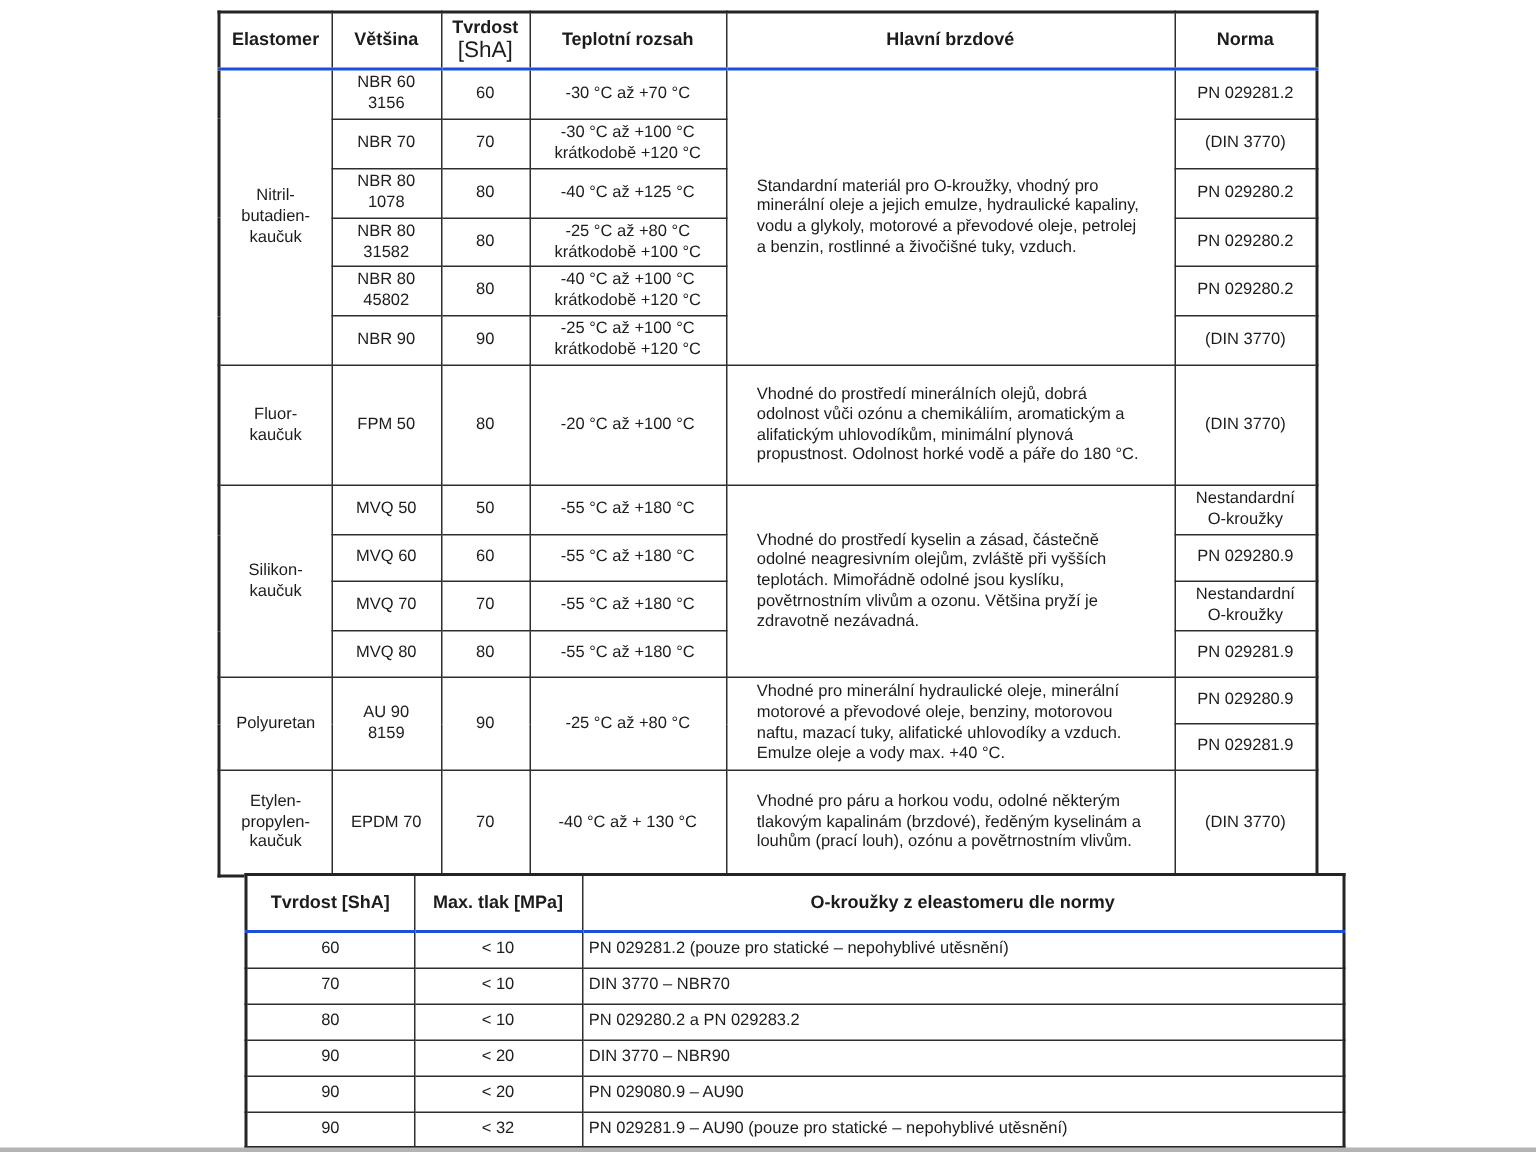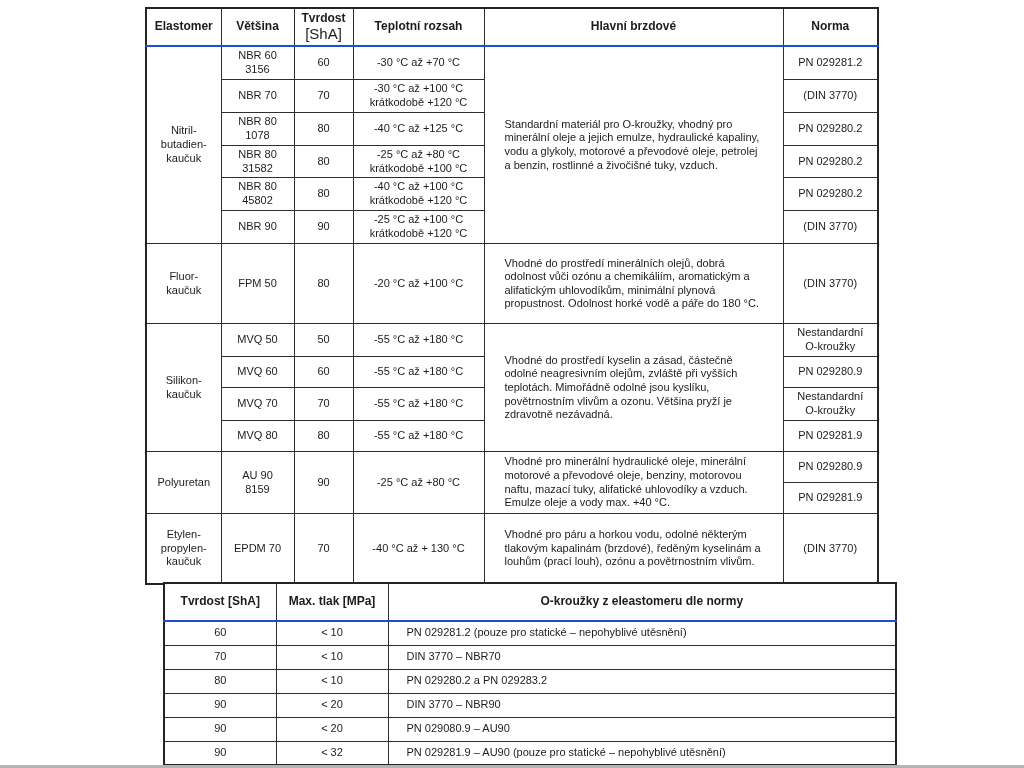--- a/index.html
+++ b/index.html
@@ -32,21 +32,21 @@
   .r70{height:70px}
   .usage{text-align:left;padding:3px 20px;line-height:1.24}
   .unit{display:block;font-weight:normal;font-size:15px;line-height:1.1}
   
   .c-elast{width:75px}.c-ozn{width:73px}.c-tvr{width:59px}
   .c-tep{width:131px}.c-pou{width:299px}.c-nor{width:95px}
   
   .pressure .hdr{height:38px}
   .pressure .row{height:24px}
   .p-tvr{width:112px}.p-tlak{width:112px}.p-nor{width:508px}
-  .pnorm{text-align:left;padding-left:18px}
+  .pnorm{text-align:left;padding-left:4px}
   .bottom-bar{position:absolute;left:0;right:0;bottom:0;height:3px}
 </style>
 </head>
 <body>
 
 <table class="main">
   <colgroup>
     <col class="c-elast">
       <col class="c-ozn">
       <col class="c-tvr">

